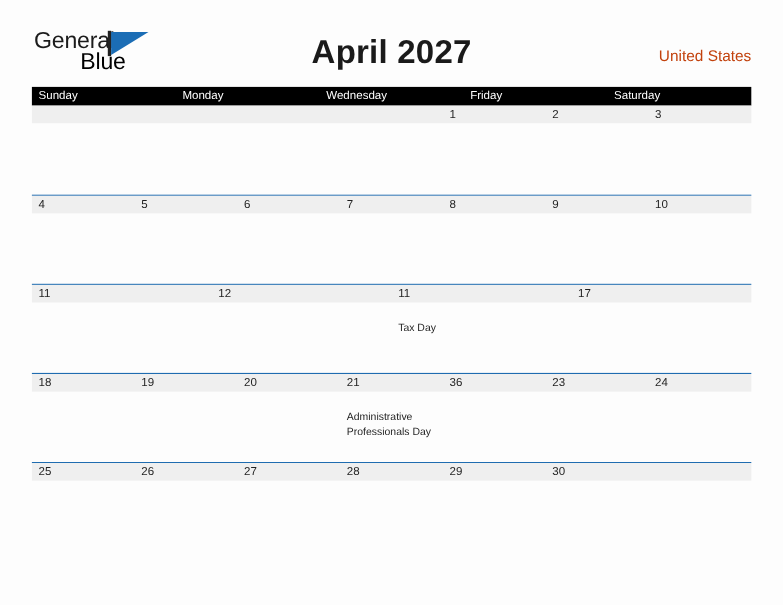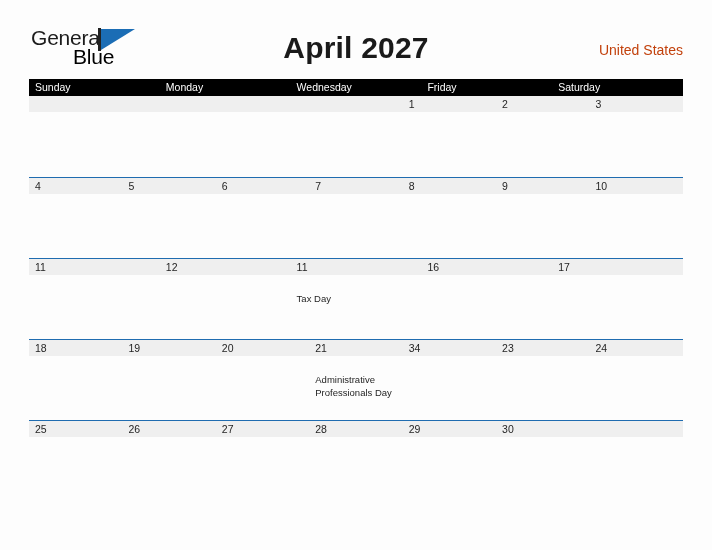--- a/index.html
+++ b/index.html
@@ -251,23 +251,20 @@
           <div class="day-cell">
             <div class="day-number">12</div>
           </div>
           <div class="day-cell">
             <div class="day-number">11</div>
             <div class="day-events">
               <span class="day-event">Tax Day</span>
             </div>
           </div>
           <div class="day-cell">
-            <div class="day-number">16</div>
-          </div>
-          <div class="day-cell">
             <div class="day-number">17</div>
           </div>
         </div>
       </div>
       <div class="week-row">
         <div class="week-band"></div>
         <div class="week-cells">
           <div class="day-cell">
             <div class="day-number">18</div>
           </div>
@@ -277,21 +274,21 @@
           <div class="day-cell">
             <div class="day-number">20</div>
           </div>
           <div class="day-cell">
             <div class="day-number">21</div>
             <div class="day-events">
               <span class="day-event">Administrative Professionals Day</span>
             </div>
           </div>
           <div class="day-cell">
-            <div class="day-number">34</div>
+            <div class="day-number">36</div>
           </div>
           <div class="day-cell">
             <div class="day-number">23</div>
           </div>
           <div class="day-cell">
             <div class="day-number">24</div>
           </div>
         </div>
       </div>
       <div class="week-row">

